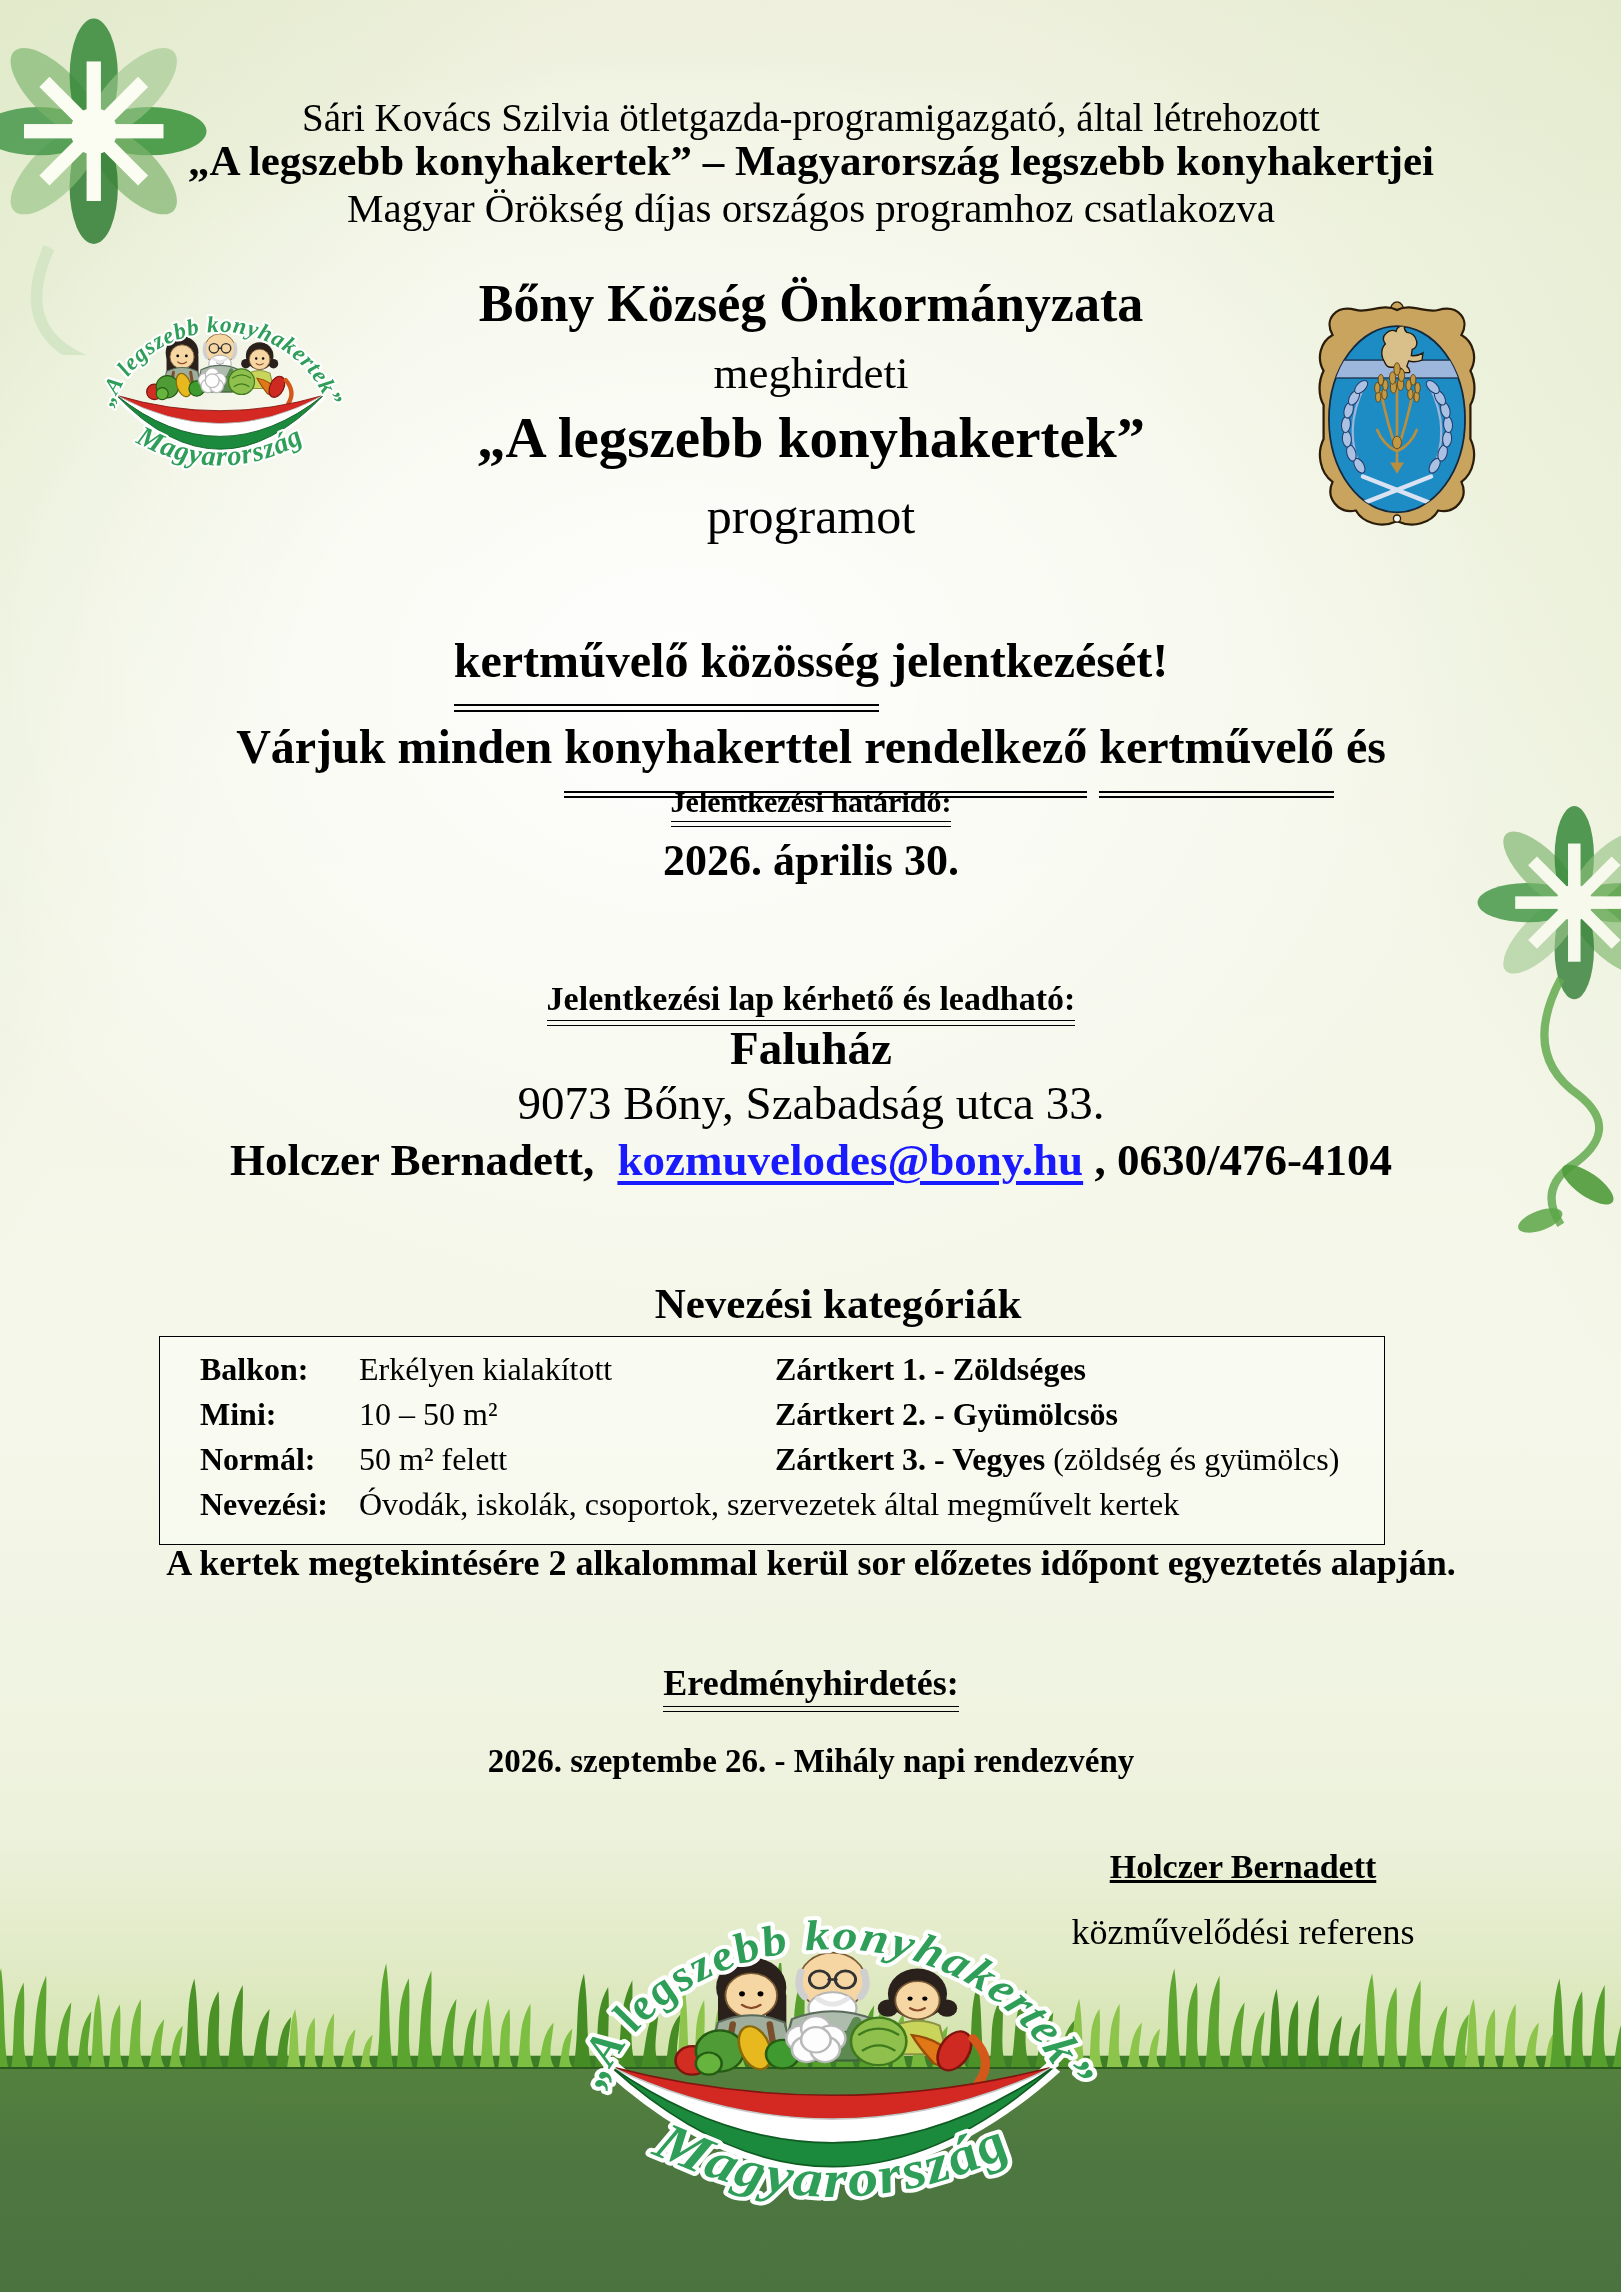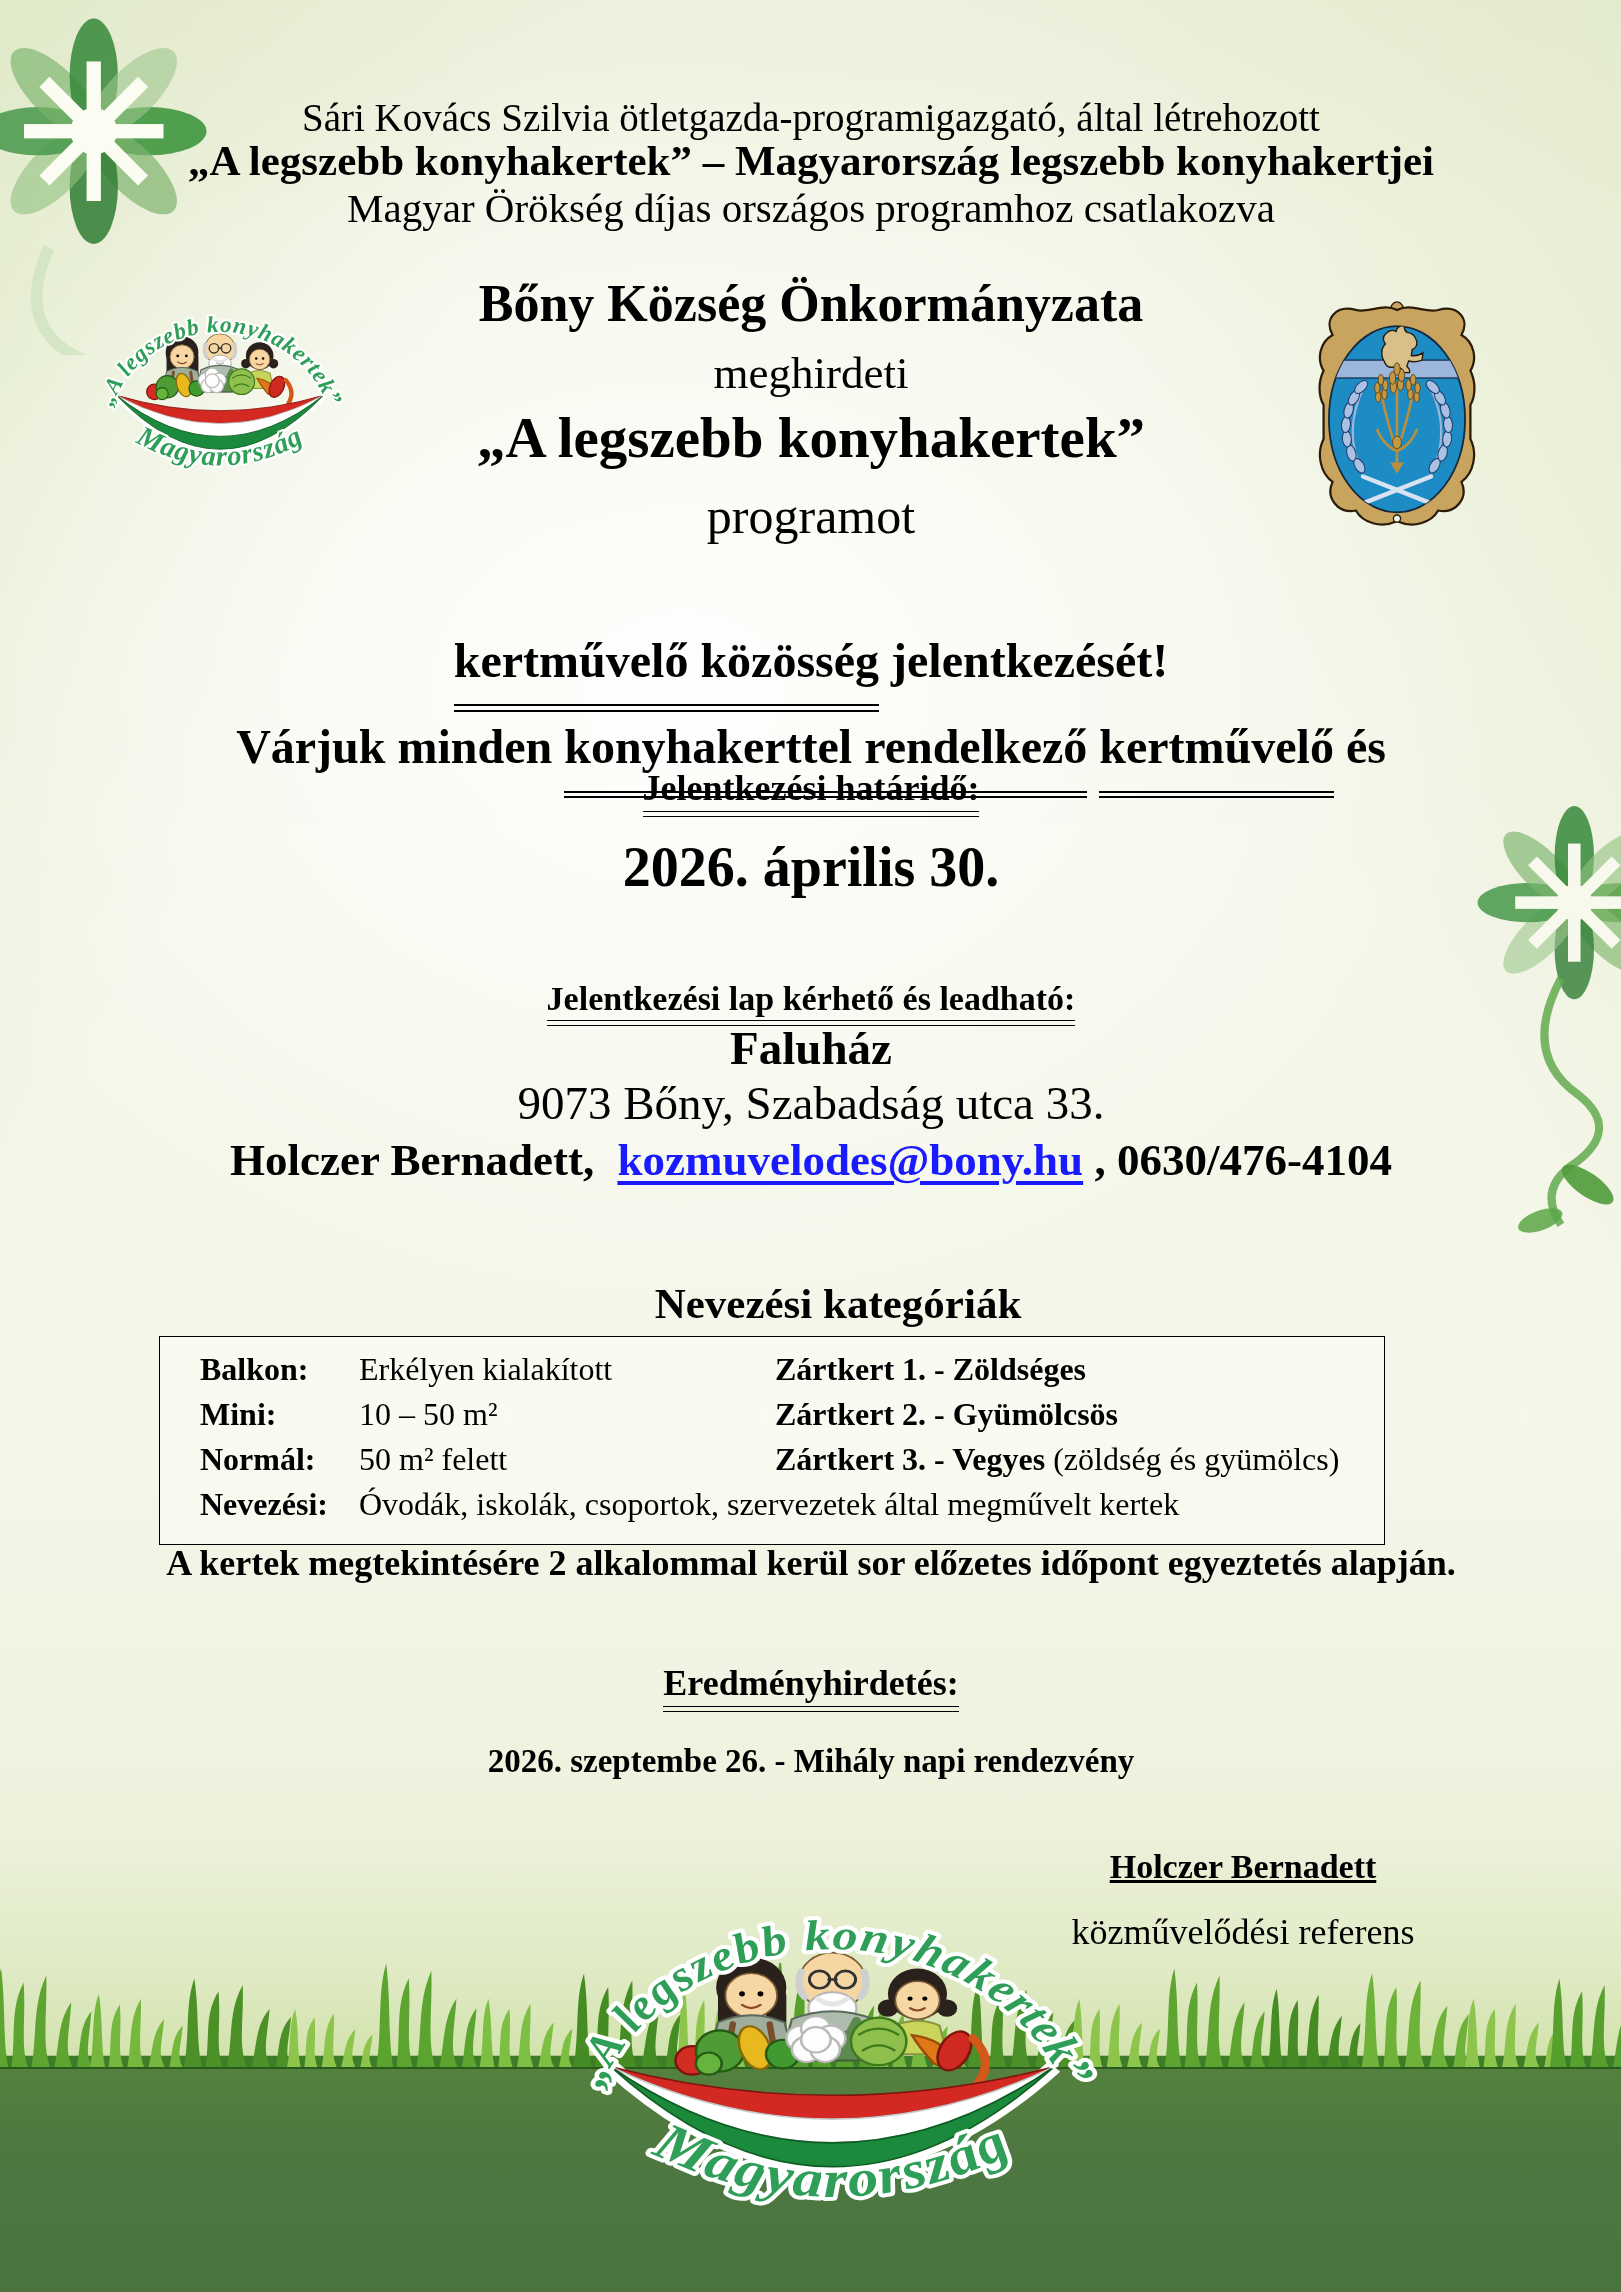--- a/index.html
+++ b/index.html
@@ -25,22 +25,22 @@
   .hdr2{top:136px;font-size:43px;font-weight:bold;}
   .hdr3{top:184px;font-size:41px;}
 
   .org{top:274px;font-size:52px;font-weight:bold;}
   .meghirdeti{top:347px;font-size:45px;}
   .progname{top:405px;font-size:57px;font-weight:bold;}
   .progword{top:487px;font-size:50px;}
 
   .invit{top:620px;font-size:48px;font-weight:bold;line-height:1.72;}
 
-  .dl-label{top:767px;font-size:36px;text-decoration:underline;}
-  .dl-date{top:835px;font-size:56px;font-weight:bold;}
+  .dl-label{top:785px;font-size:30px;text-decoration:underline;}
+  .dl-date{top:835px;font-size:44px;font-weight:bold;}
 
   .app-label{top:980px;font-size:34px;}
   .app-venue{top:1021px;font-size:47px;font-weight:bold;}
   .app-address{top:1076px;font-size:47px;}
   .app-contact{top:1134px;font-size:45px;font-weight:bold;}
   .email-link{color:#1a1aff;text-decoration:underline;text-decoration-thickness:3.6px;text-underline-offset:6.3px;cursor:pointer;margin-left:12px;}
 
   .cat-title{top:1279px;font-size:43px;font-weight:bold;padding-left:27px;}
   .cat-table{
     left:159px;top:1336px;width:1226px;box-sizing:border-box;

